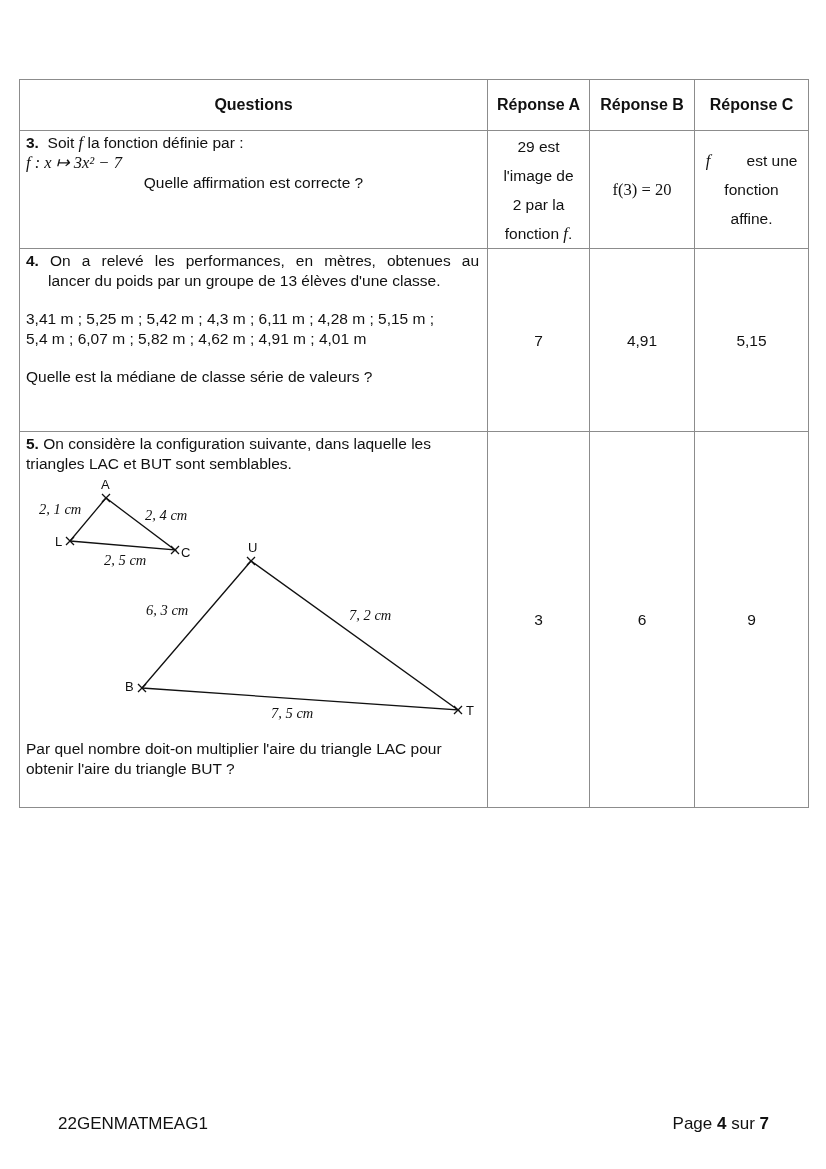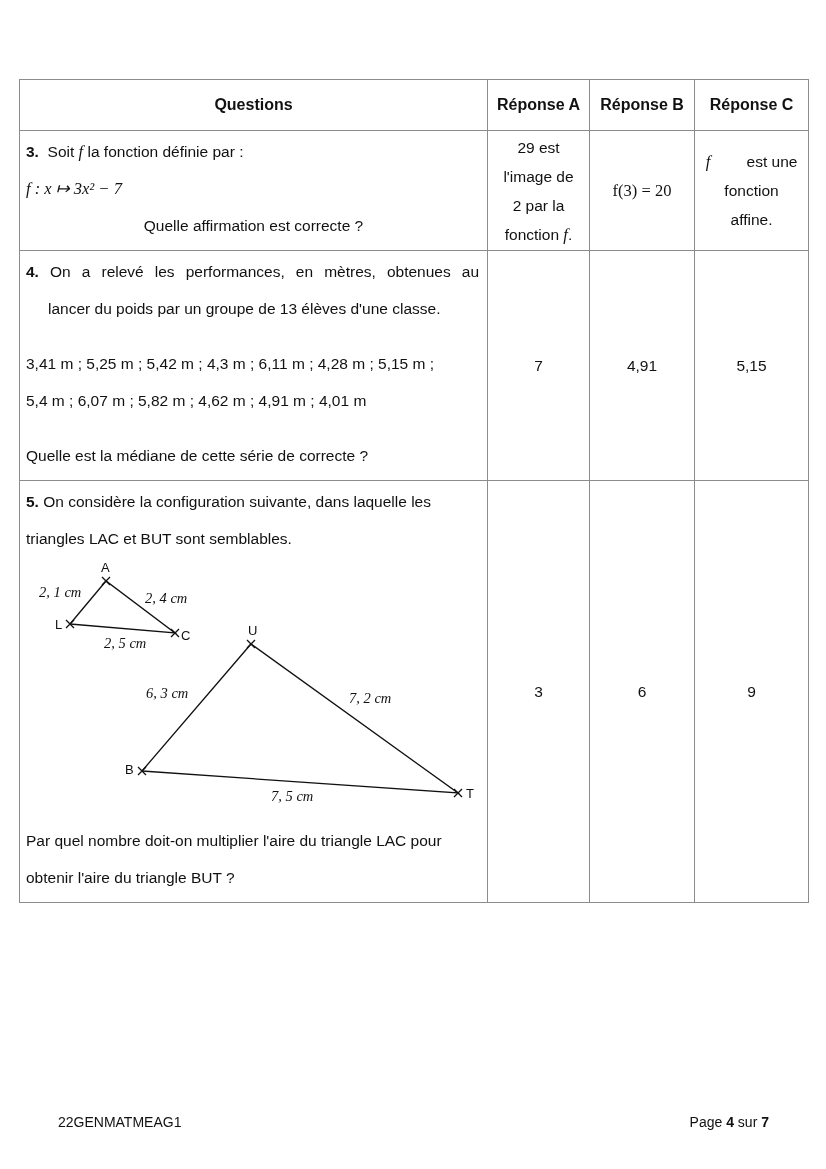--- a/index.html
+++ b/index.html
@@ -2,30 +2,30 @@
 <html><head>
 <meta charset="utf-8">
 <style>
   html, body { margin:0; padding:0; background:#ffffff; }
   body { width:826px; height:1169px; position:relative; font-family:"Liberation Sans", sans-serif; color:#111; }
   table.qcm { position:absolute; left:19px; top:79px; width:789px; border-collapse:collapse; table-layout:fixed; font-size:15.5px; }
   table.qcm td, table.qcm th { border:1.3px solid #8c8c8c; vertical-align:middle; padding:0; }
   table.qcm th { font-weight:bold; font-size:16px; height:50px; text-align:center; }
   col.c-q { width:468px; } col.c-a { width:102px; } col.c-b { width:105px; } col.c-c { width:114px; }
   .ans { text-align:center; line-height:29px; }
-  .qcell { padding:2px 8px 6px 6px !important; vertical-align:top !important; line-height:37px; }
+  .qcell { padding:2px 8px 6px 6px !important; vertical-align:top !important; line-height:20px; }
   .num { font-weight:bold; }
   .math { font-family:"Liberation Serif", serif; font-style:italic; font-size:16.5px; }
   .center { }
   .just { text-align:justify; }
   .indent { padding-left:22px; }
   .gap { height:18px; }
   .fig { position:relative; width:460px; height:265px; }
   .fig svg { position:absolute; left:0; top:0; }
-  .footer { position:absolute; top:1114px; font-size:14px; font-family:"Liberation Sans", sans-serif; }
+  .footer { position:absolute; top:1114px; font-size:17px; font-family:"Liberation Sans", sans-serif; }
   .footer.left { left:58px; }
   .footer.right { right:57px; }
   .footer b { font-weight:bold; }
 </style>
 </head>
 <body>
 
 <table class="qcm">
   <colgroup>
       <col class="c-q">
@@ -70,21 +70,21 @@
     <td class="qcell">
       <div class="just" style="text-align-last:justify;">
         <span class="num" style="white-space: pre;">4.</span>
         <span style="white-space: pre;">On a relevé les performances, en mètres, obtenues au</span>
       </div>
       <div class="indent">lancer du poids par un groupe de 13 élèves d'une classe.</div>
       <div class="gap"></div>
       <div>3,41 m ; 5,25 m ; 5,42 m ; 4,3 m ; 6,11 m ; 4,28 m ; 5,15 m ;</div>
       <div>5,4 m ; 6,07 m ; 5,82 m ; 4,62 m ; 4,91 m ; 4,01 m</div>
       <div class="gap"></div>
-      <div>Quelle est la médiane de cette série de correcte ?</div>
+      <div>Quelle est la médiane de classe série de valeurs ?</div>
     </td>
     <td class="ans">7</td>
     <td class="ans">4,91</td>
     <td class="ans">5,15</td>
   </tr>
 
   <tr style="height:376px;">
     <td class="qcell">
       <div>
         <span class="num" style="white-space: pre;">5.</span>

